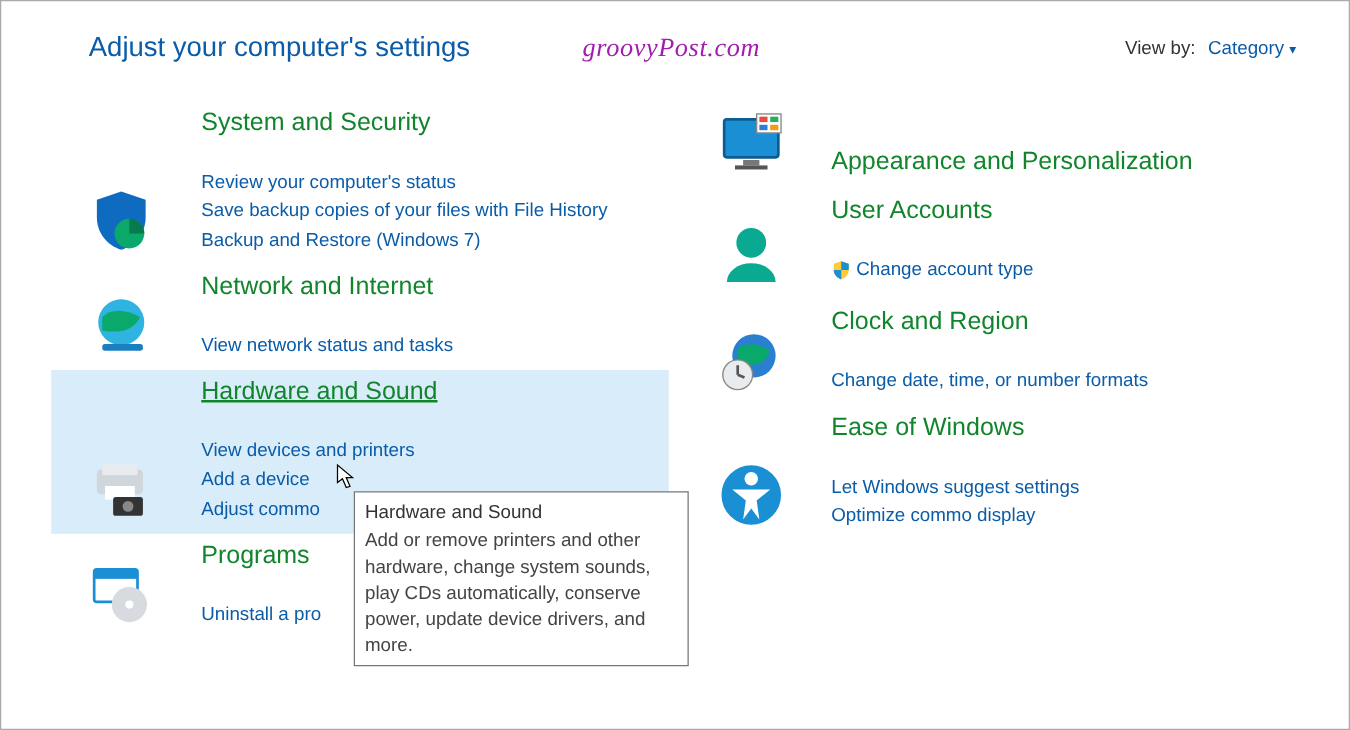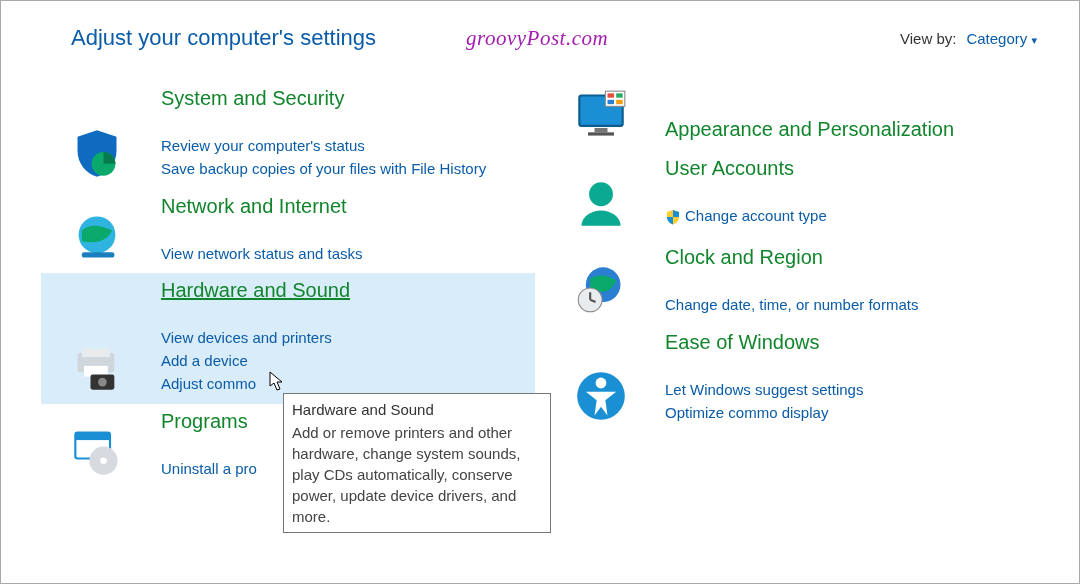--- a/index.html
+++ b/index.html
@@ -135,20 +135,21 @@
             <path d="M24 3 L42 9 V22 C42 34 34 43 24 46 C14 43 6 34 6 22 V9 Z" fill="#0f6bbf"></path>
             <circle cx="30" cy="34" r="11" fill="#0aa96b"></circle>
             <path d="M30 34 L30 23 A11 11 0 0 1 41 34 Z" fill="#077a4e"></path>
           </svg>
       </div>
       <div class="cat-body">
         <div class="cat-title">System and Security</div>
         <div class="cat-links">
           <span class="link">Review your computer's status</span>
           <span class="link">Save backup copies of your files with File History</span>
+          <span class="link">Backup and Restore (Windows 7)</span>
         </div>
       </div>
     </div>
 
     <div class="cat">
       <div class="icon">
         <svg viewBox="0 0 48 48" width="52" height="52">
             <circle cx="24" cy="22" r="17" fill="#2fb3e0"></circle>
             <path d="M10 18 q10 -9 28 0 q-7 14 -28 10 Z" fill="#0aa96b"></path>
             <rect x="10" y="38" width="30" height="5" rx="2" fill="#1a7fbf"></rect>

